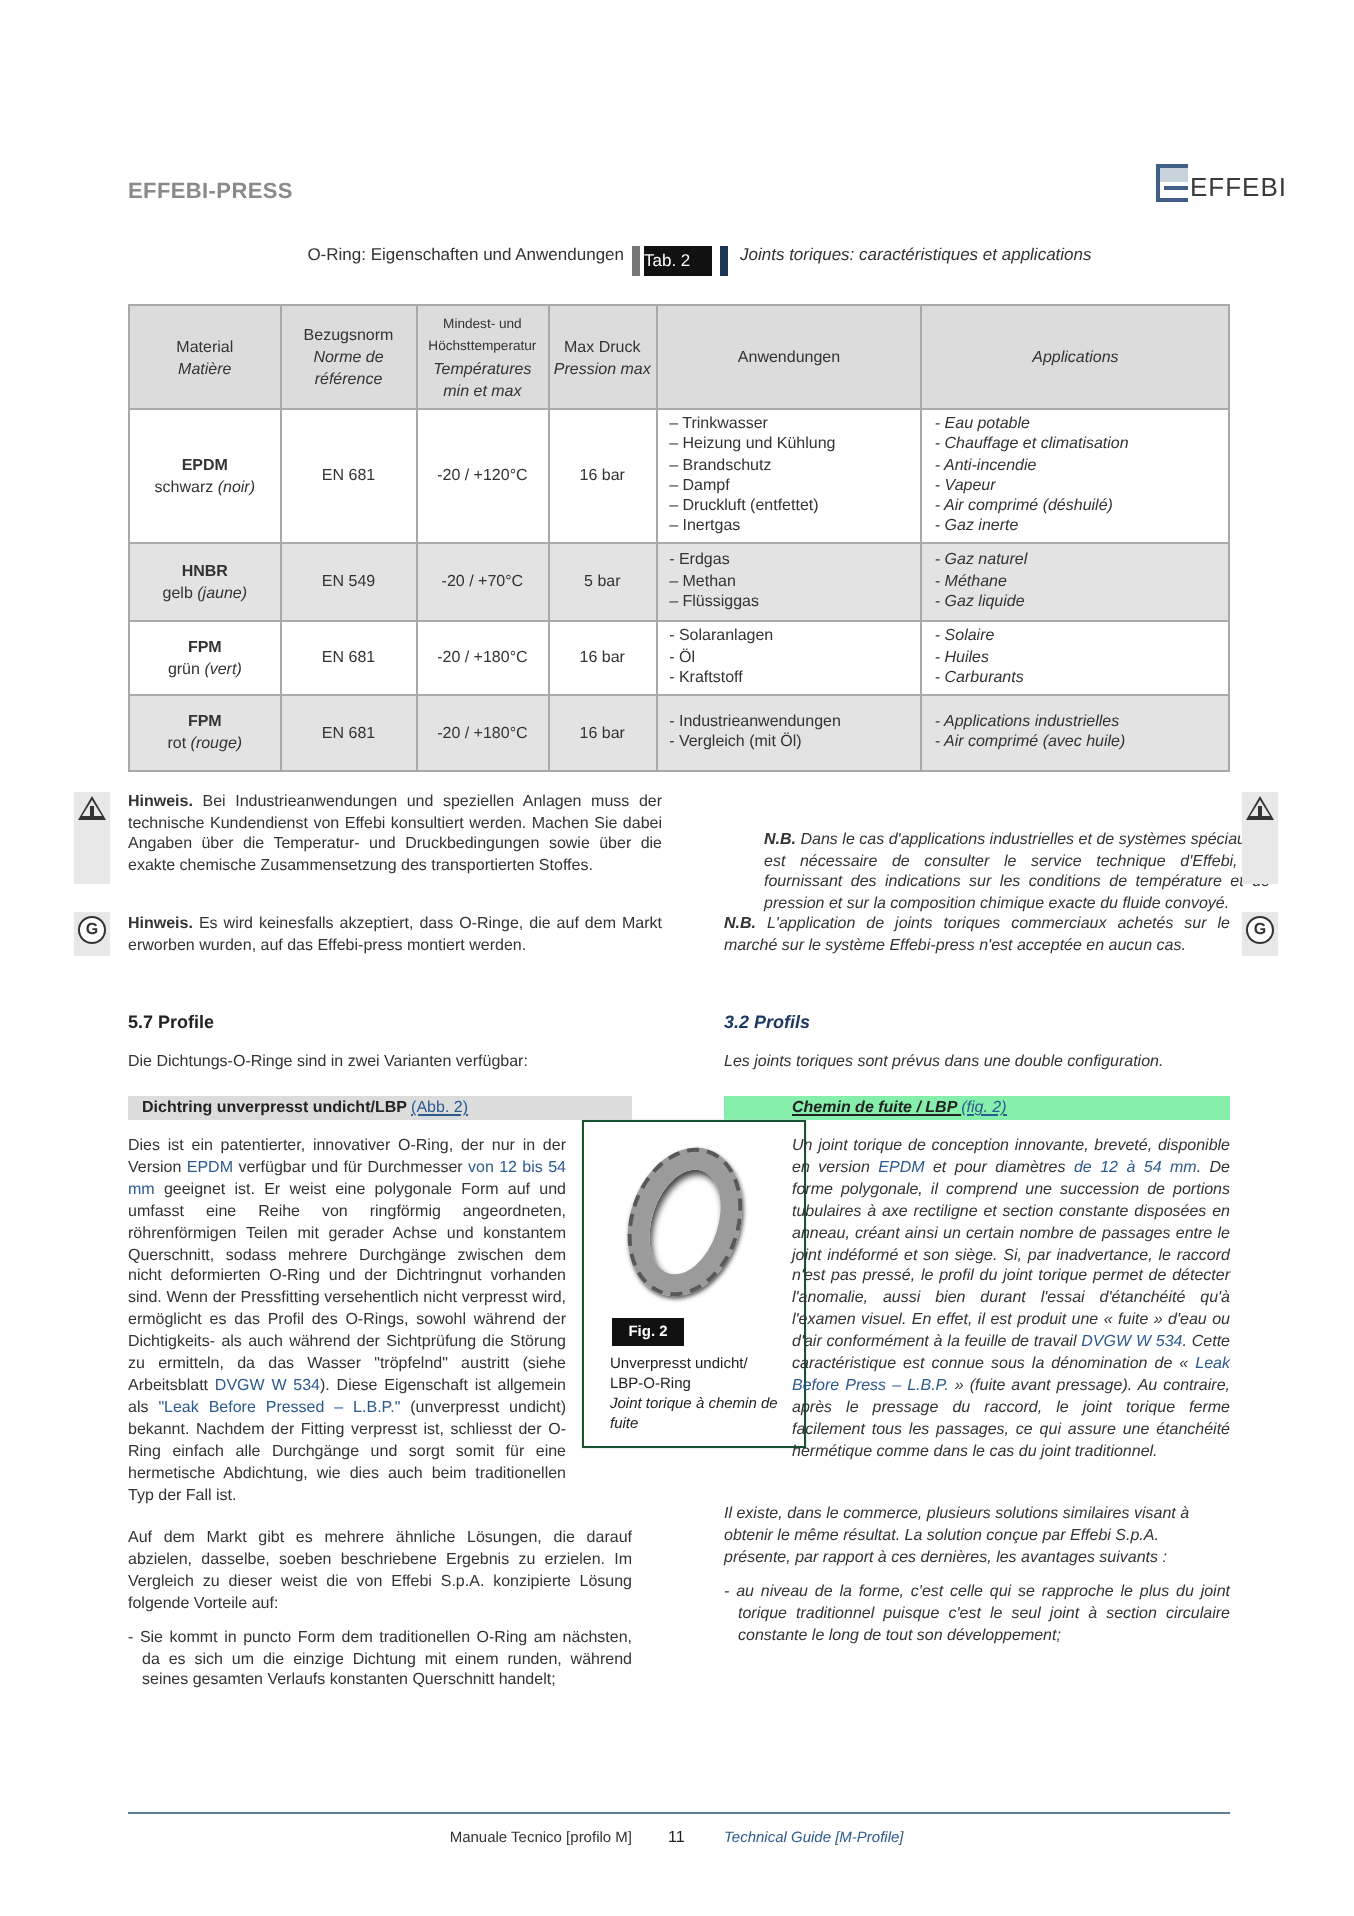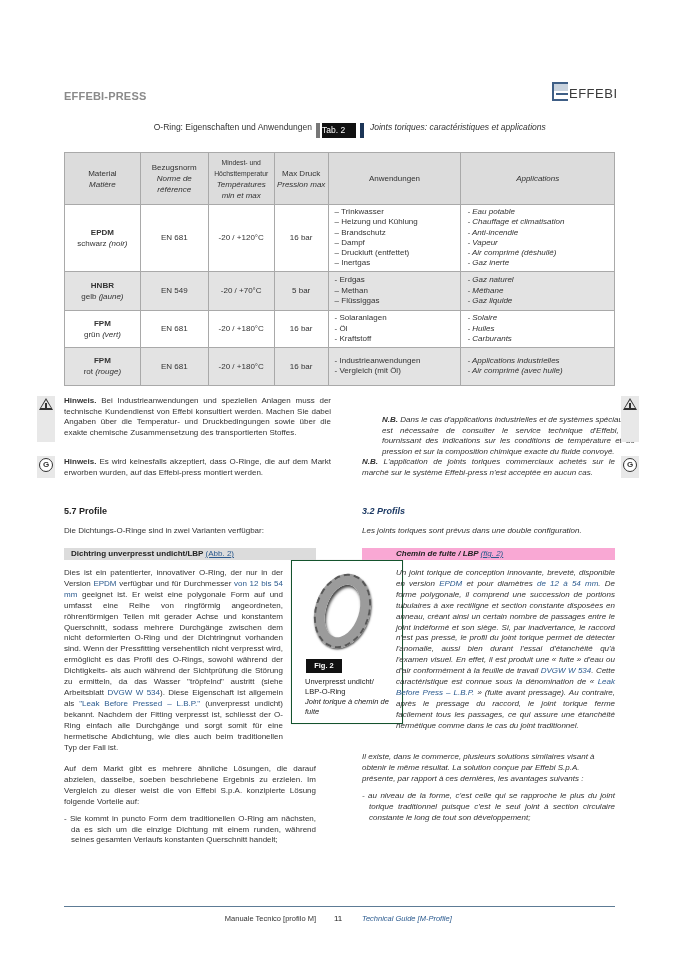--- a/index.html
+++ b/index.html
@@ -1,20 +1,20 @@
 <!DOCTYPE html>
 <html><head>
 <meta charset="utf-8">
 <style>
   * { box-sizing: border-box; margin: 0; padding: 0; }
   html, body { width: 677px; height: 958px; background: #ffffff; overflow: hidden; }
   body { position: relative; font-family: "Liberation Sans", sans-serif; color: #333; }
 
   .brand { position: absolute; left: 64px; top: 90px; font-family: "Liberation Sans", sans-serif; font-weight: bold; font-size: 11px; color: #8a8a8a; letter-spacing: 0.2px; }
-  .logo { position: absolute; left: 524px; top: 82px; display: flex; align-items: flex-end; padding-left: 28px; }
+  .logo { position: absolute; left: 550px; top: 82px; display: flex; align-items: flex-end; padding-left: 28px; }
   .logo-mark { width: 16px; height: 19px; border: 2px solid #3f5f86; border-right: none; position: relative; background: linear-gradient(#c9d3de 0 45%, #fff 45%); }
   .logo-mark::after { content: ""; position: absolute; left: 2px; right: 0; top: 9px; height: 2px; background: #3f5f86; }
   .logo-text { font-size: 13px; color: #3a3a3a; letter-spacing: 0.5px; line-height: 14px; margin-left: 1px; }
 
   .tabcap { position: absolute; top: 127px; left: 0; width: 677px; display: flex; align-items: center; font-size: 8.5px; }
   .tabcap .de { position: absolute; right: 365px; color: #333; white-space: nowrap; }
   .tabcap .bar-grey { position: absolute; left: 316px; width: 4px; height: 15px; top: -4px; background: #777; }
   .tabcap .tab { position: absolute; left: 322px; width: 34px; height: 15px; top: -4px; background: #111; color: #fff; font-size: 8.5px; text-align: left; line-height: 15px; }
   .tabcap .bar-blue { position: absolute; left: 360px; width: 4px; height: 15px; top: -4px; background: #1c3557; }
   .tabcap .fr { position: absolute; left: 370px; font-style: italic; color: #333; white-space: nowrap; }
@@ -38,21 +38,21 @@
   .icon-warn::before { content: ""; position: absolute; left: -5.5px; top: 2.2px; border-left: 5.5px solid transparent; border-right: 5.5px solid transparent; border-bottom: 8.5px solid #e8e8e8; }
   .icon-warn::after { content: ""; position: absolute; left: -0.6px; top: 5px; width: 1.3px; height: 5px; background: #333; }
   .icon-g { width: 14px; height: 14px; border: 1.5px solid #333; border-radius: 50%; font-size: 8px; font-weight: bold; text-align: center; line-height: 11px; color: #333; background: #fff; }
 
   .h32 { position: absolute; font-weight: bold; font-size: 9px; color: #222; }
   .h32.fr { font-style: italic; color: #1d3a64; }
   .intro { position: absolute; font-size: 8px; color: #333; }
   .intro.fr { font-style: italic; }
 
   .subbar { position: absolute; height: 12px; background: #dcdcdc; font-size: 8px; line-height: 12px; font-weight: bold; color: #222; }
-  .subbar.fr { background: #f9a8d4; font-style: italic; }
+  .subbar.fr { background: #86efac; font-style: italic; text-decoration: underline; }
   .subbar .lnk { font-weight: normal; text-decoration: underline; color: #2b5a8e; }
 
   .body { position: absolute; font-size: 8px; line-height: 10.9px; text-align: justify; color: #333; }
   .body.fr { font-style: italic; }
   .body .blue { color: #2b5a8e; }
   .body p { margin-bottom: 10px; }
   .body .bullet { padding-left: 7px; text-indent: -7px; }
 
   .figure { position: absolute; left: 291px; top: 560px; width: 112px; height: 164px; background: #fff; border: 1px solid #14532d; box-shadow: 0 0 1px #ccc; }
   .figure .ring { position: absolute; left: 23px; top: 12px; width: 55px; height: 76px; border-radius: 50%; border: 11px solid #9b9b9b; transform: rotate(18deg); background: transparent; box-shadow: inset 2px 2px 3px #444, 1px 1px 2px #555; }

